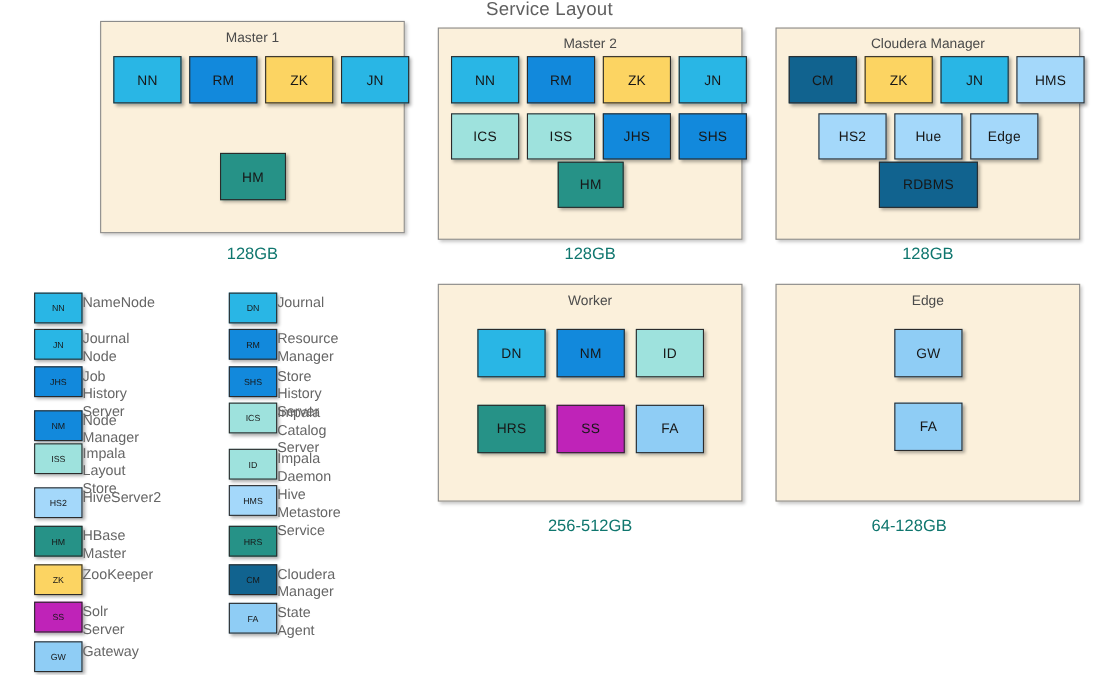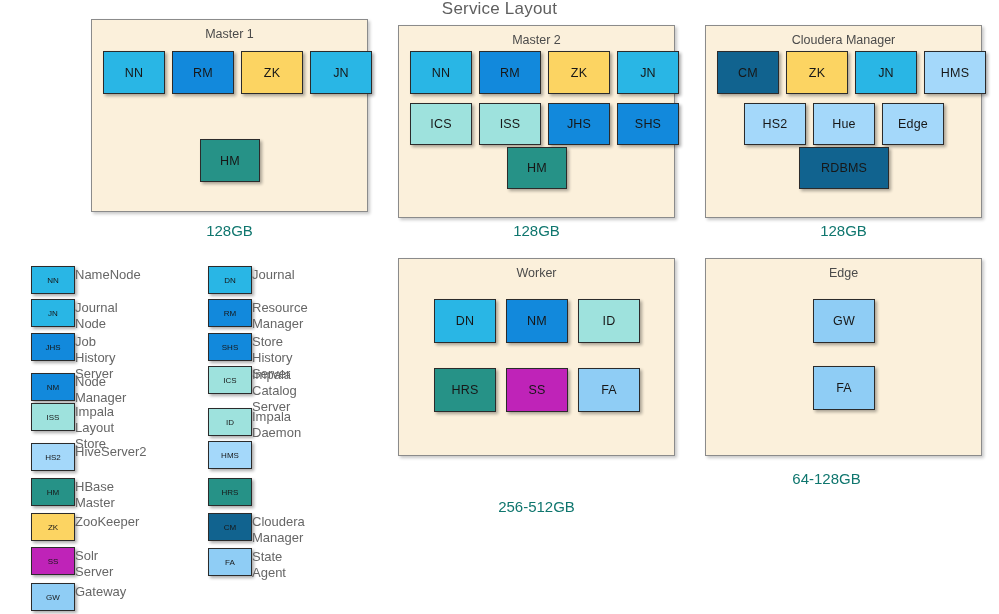--- a/index.html
+++ b/index.html
@@ -122,21 +122,21 @@
       <div class="panel-cap" style="left: 705px; top: 222px; width: 277px;">128GB</div>
       <div class="panel" style="left: 398px; top: 258px; width: 277px; height: 198px;">
         <div class="panel-title">Worker</div>
       </div>
       <div class="svc" style="left: 434px; top: 299px; width: 62px; height: 44px; background: rgb(41, 182, 229);">DN</div>
       <div class="svc" style="left: 506px; top: 299px; width: 62px; height: 44px; background: rgb(18, 137, 220);">NM</div>
       <div class="svc" style="left: 578px; top: 299px; width: 62px; height: 44px; background: rgb(158, 226, 221);">ID</div>
       <div class="svc" style="left: 434px; top: 368px; width: 62px; height: 44px; background: rgb(38, 146, 135);">HRS</div>
       <div class="svc" style="left: 506px; top: 368px; width: 62px; height: 44px; background: rgb(191, 35, 184);">SS</div>
       <div class="svc" style="left: 578px; top: 368px; width: 62px; height: 44px; background: rgb(143, 205, 245);">FA</div>
-      <div class="panel-cap" style="left: 398px; top: 470px; width: 277px; margin-top: 28px;">256-512GB</div>
+      <div class="panel-cap" style="left: 398px; top: 470px; width: 277px;">256-512GB</div>
       <div class="panel" style="left: 705px; top: 258px; width: 277px; height: 198px;">
         <div class="panel-title">Edge</div>
       </div>
       <div class="svc" style="left: 813px; top: 299px; width: 62px; height: 44px; background: rgb(143, 205, 245);">GW</div>
       <div class="svc" style="left: 813px; top: 366px; width: 62px; height: 44px; background: rgb(143, 205, 245);">FA</div>
       <div class="panel-cap" style="left: 688px; top: 470px; width: 277px;">64-128GB</div>
     </div>
 
   <div class="legend" id="legend-left" style="left: 0px; top: 0px;">
       <div class="lg-row" style="left: 31px; top: 266px;">
@@ -202,20 +202,22 @@
         <div class="lg-sw" style="background: rgb(158, 226, 221);">ICS</div>
         <div class="lg-lbl">Impala Catalog
 Server</div>
       </div>
       <div class="lg-row" style="left: 208px; top: 408px;">
         <div class="lg-sw" style="background: rgb(158, 226, 221);">ID</div>
         <div class="lg-lbl">Impala Daemon</div>
       </div>
       <div class="lg-row" style="left: 208px; top: 441px;">
         <div class="lg-sw" style="background: rgb(164, 216, 250);">HMS</div>
+        <div class="lg-lbl">Hive Metastore
+Service</div>
       </div>
       <div class="lg-row" style="left: 208px; top: 478px;">
         <div class="lg-sw" style="background: rgb(38, 146, 135);">HRS</div>
       </div>
       <div class="lg-row" style="left: 208px; top: 513px;">
         <div class="lg-sw" style="background: rgb(17, 99, 143);">CM</div>
         <div class="lg-lbl">Cloudera Manager</div>
       </div>
       <div class="lg-row" style="left: 208px; top: 548px;">
         <div class="lg-sw" style="background: rgb(143, 205, 245);">FA</div>

